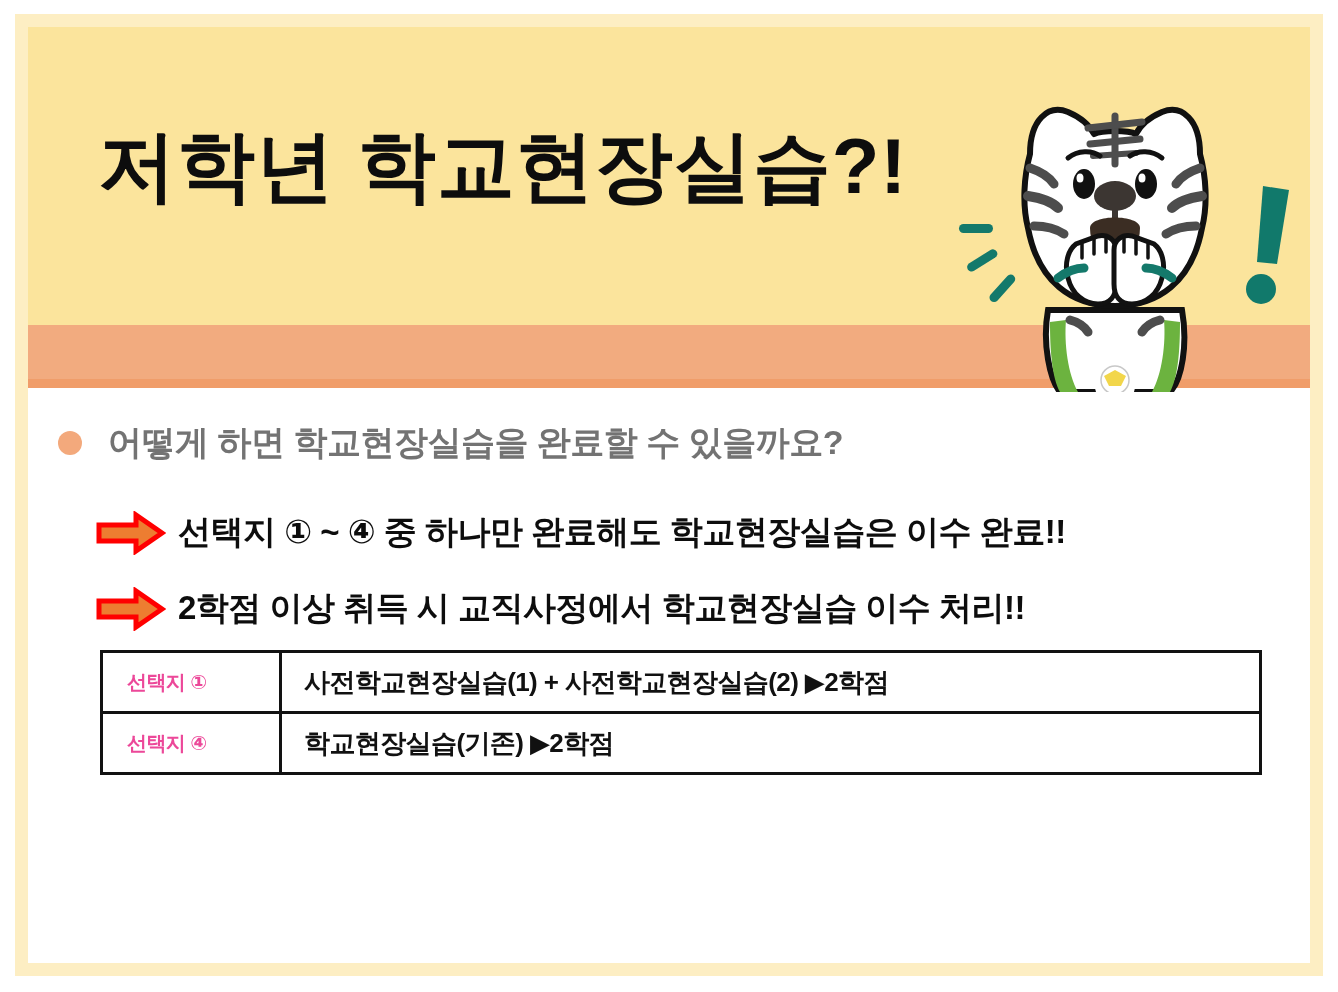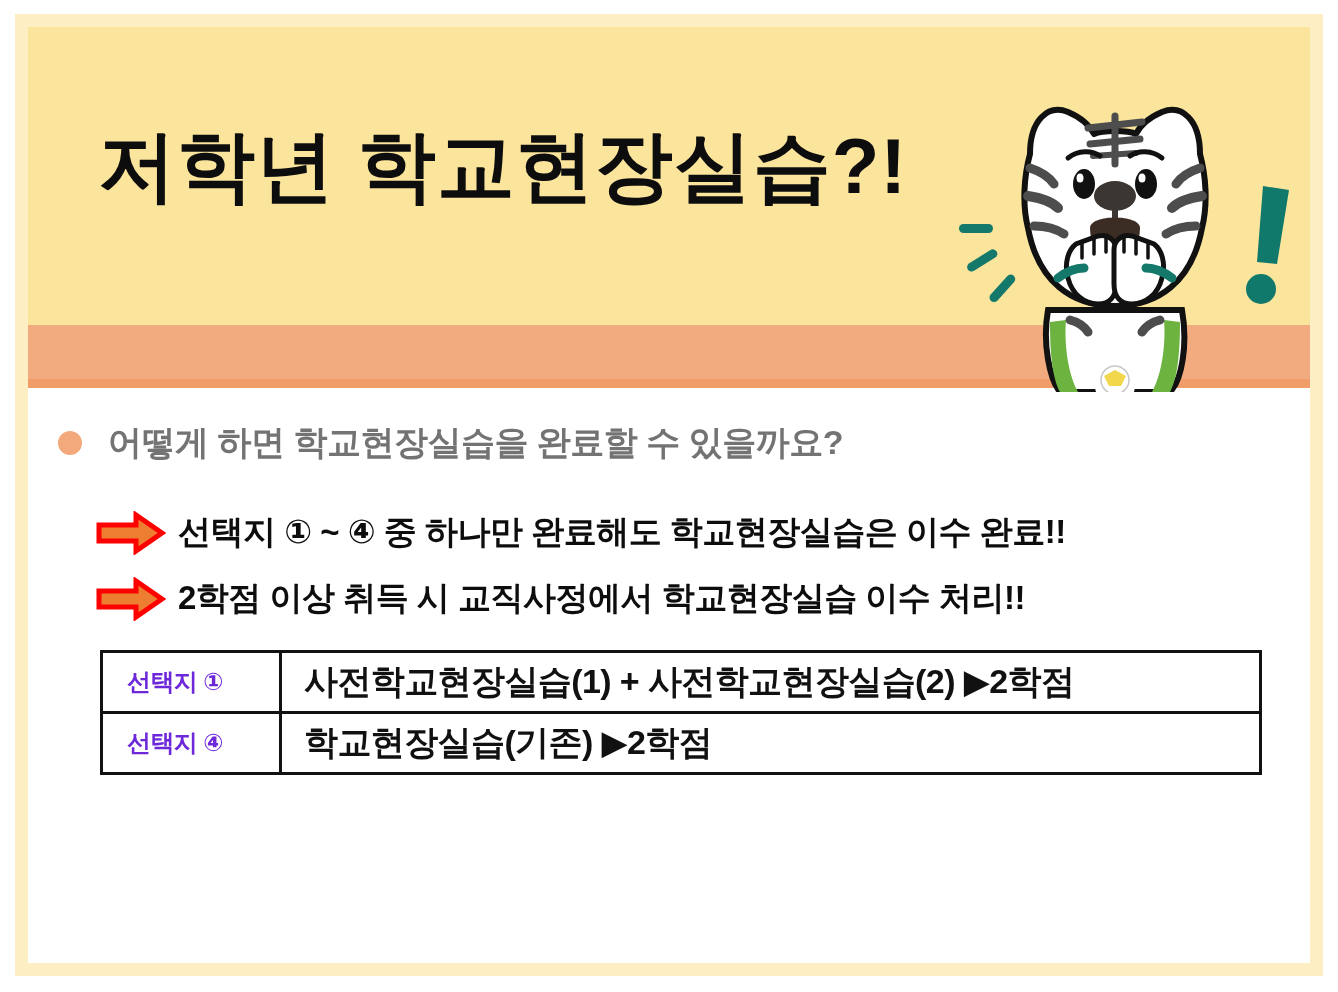--- a/index.html
+++ b/index.html
@@ -147,21 +147,21 @@
 
   
   .arrow-row {
     position: absolute;
     display: flex;
     align-items: center;
     left: 68px;
     margin-top: 20px;
   }
   .arrow-row.r1 { top: 98px; }
-  .arrow-row.r2 { top: 164px; }
+  .arrow-row.r2 { top: 174px; }
 
   .arrow-icon {
     flex: 0 0 auto;
     width: 70px;
     height: 44px;
     margin-right: 12px;
   }
   .arrow-text {
     position: relative;
     font-size: 33px;
@@ -193,31 +193,31 @@
     width: 1162px;
     border-collapse: collapse;
     table-layout: fixed;
     background: #ffffff;
   }
   .option-table td {
     border: 3px solid #121212;
     height: 58px;
     padding: 0 0 0 22px;
     vertical-align: middle;
-    font-size: 34px;
+    font-size: 26px;
     font-weight: 700;
     color: #111111;
     letter-spacing: -0.6px;
     white-space: nowrap;
   }
   .option-table td.opt-label {
     width: 152px;
-    color: #6d28d9;
+    color: #ec4899;
     padding-left: 24px;
-    font-size: 24px;
+    font-size: 20px;
   }
 </style>
 </head>
 <body>
 
 <div id="slide">
 
   <div class="frame-border"></div>
 
   <div class="header-band">

